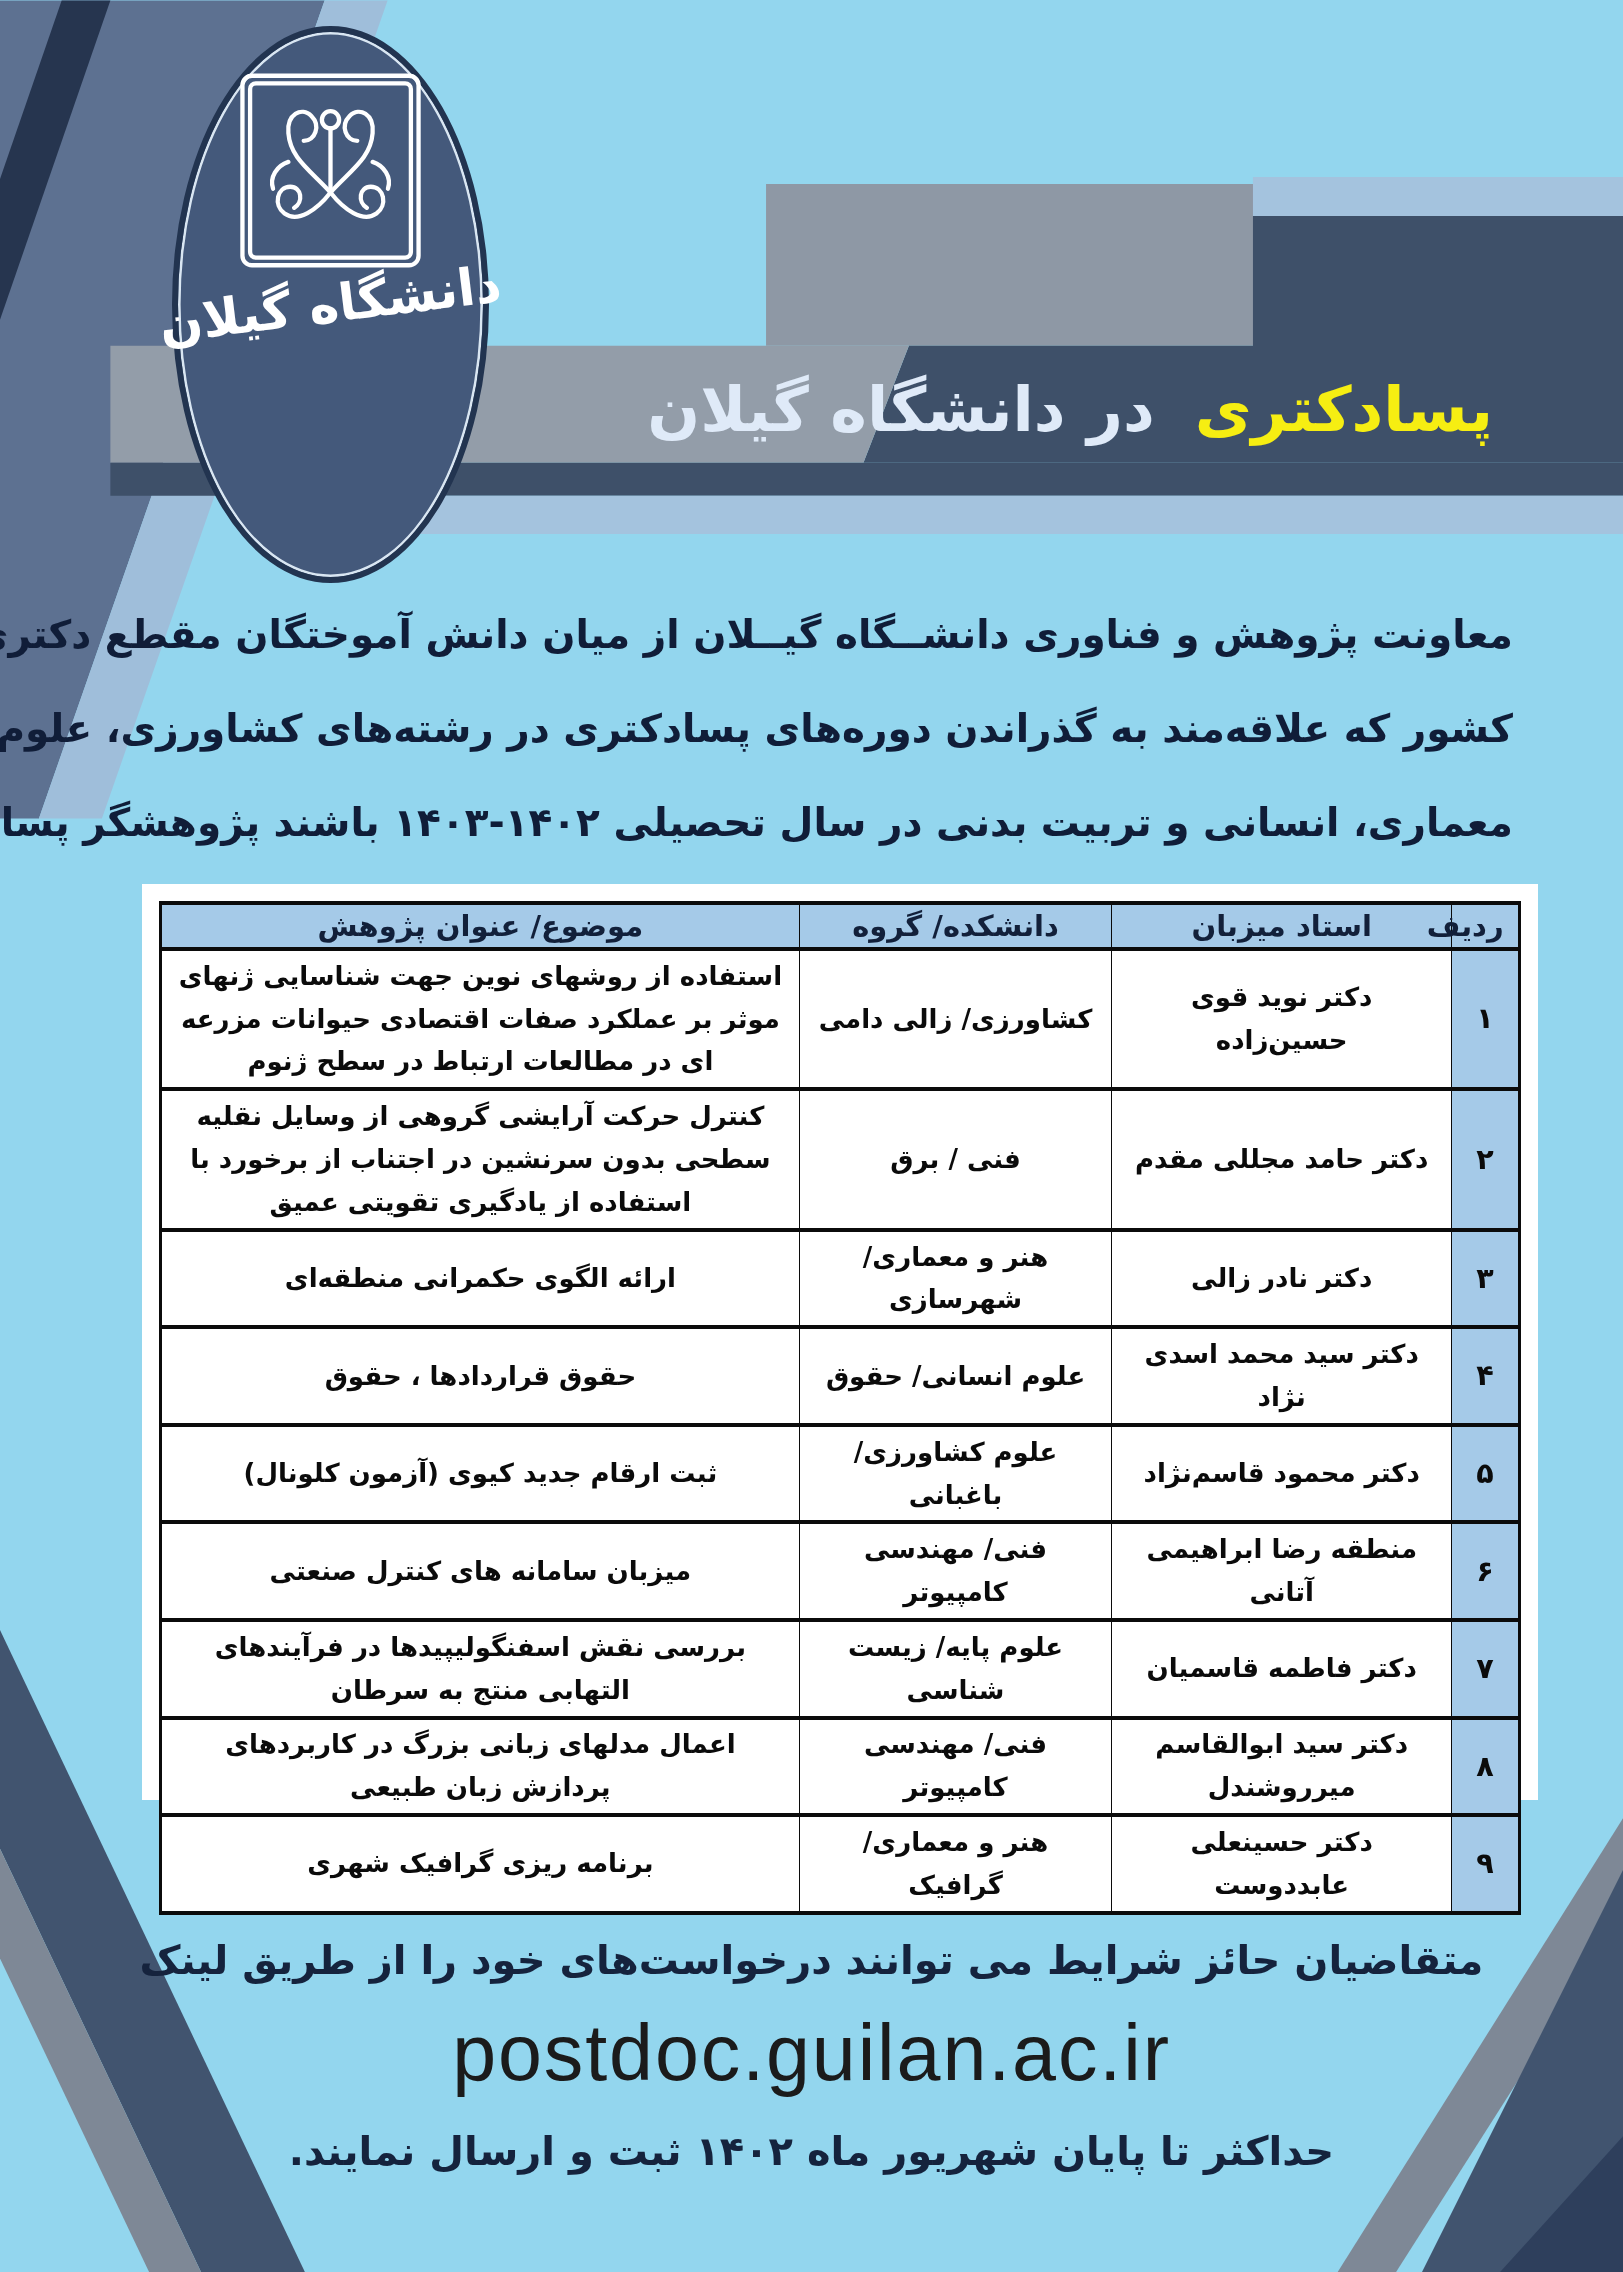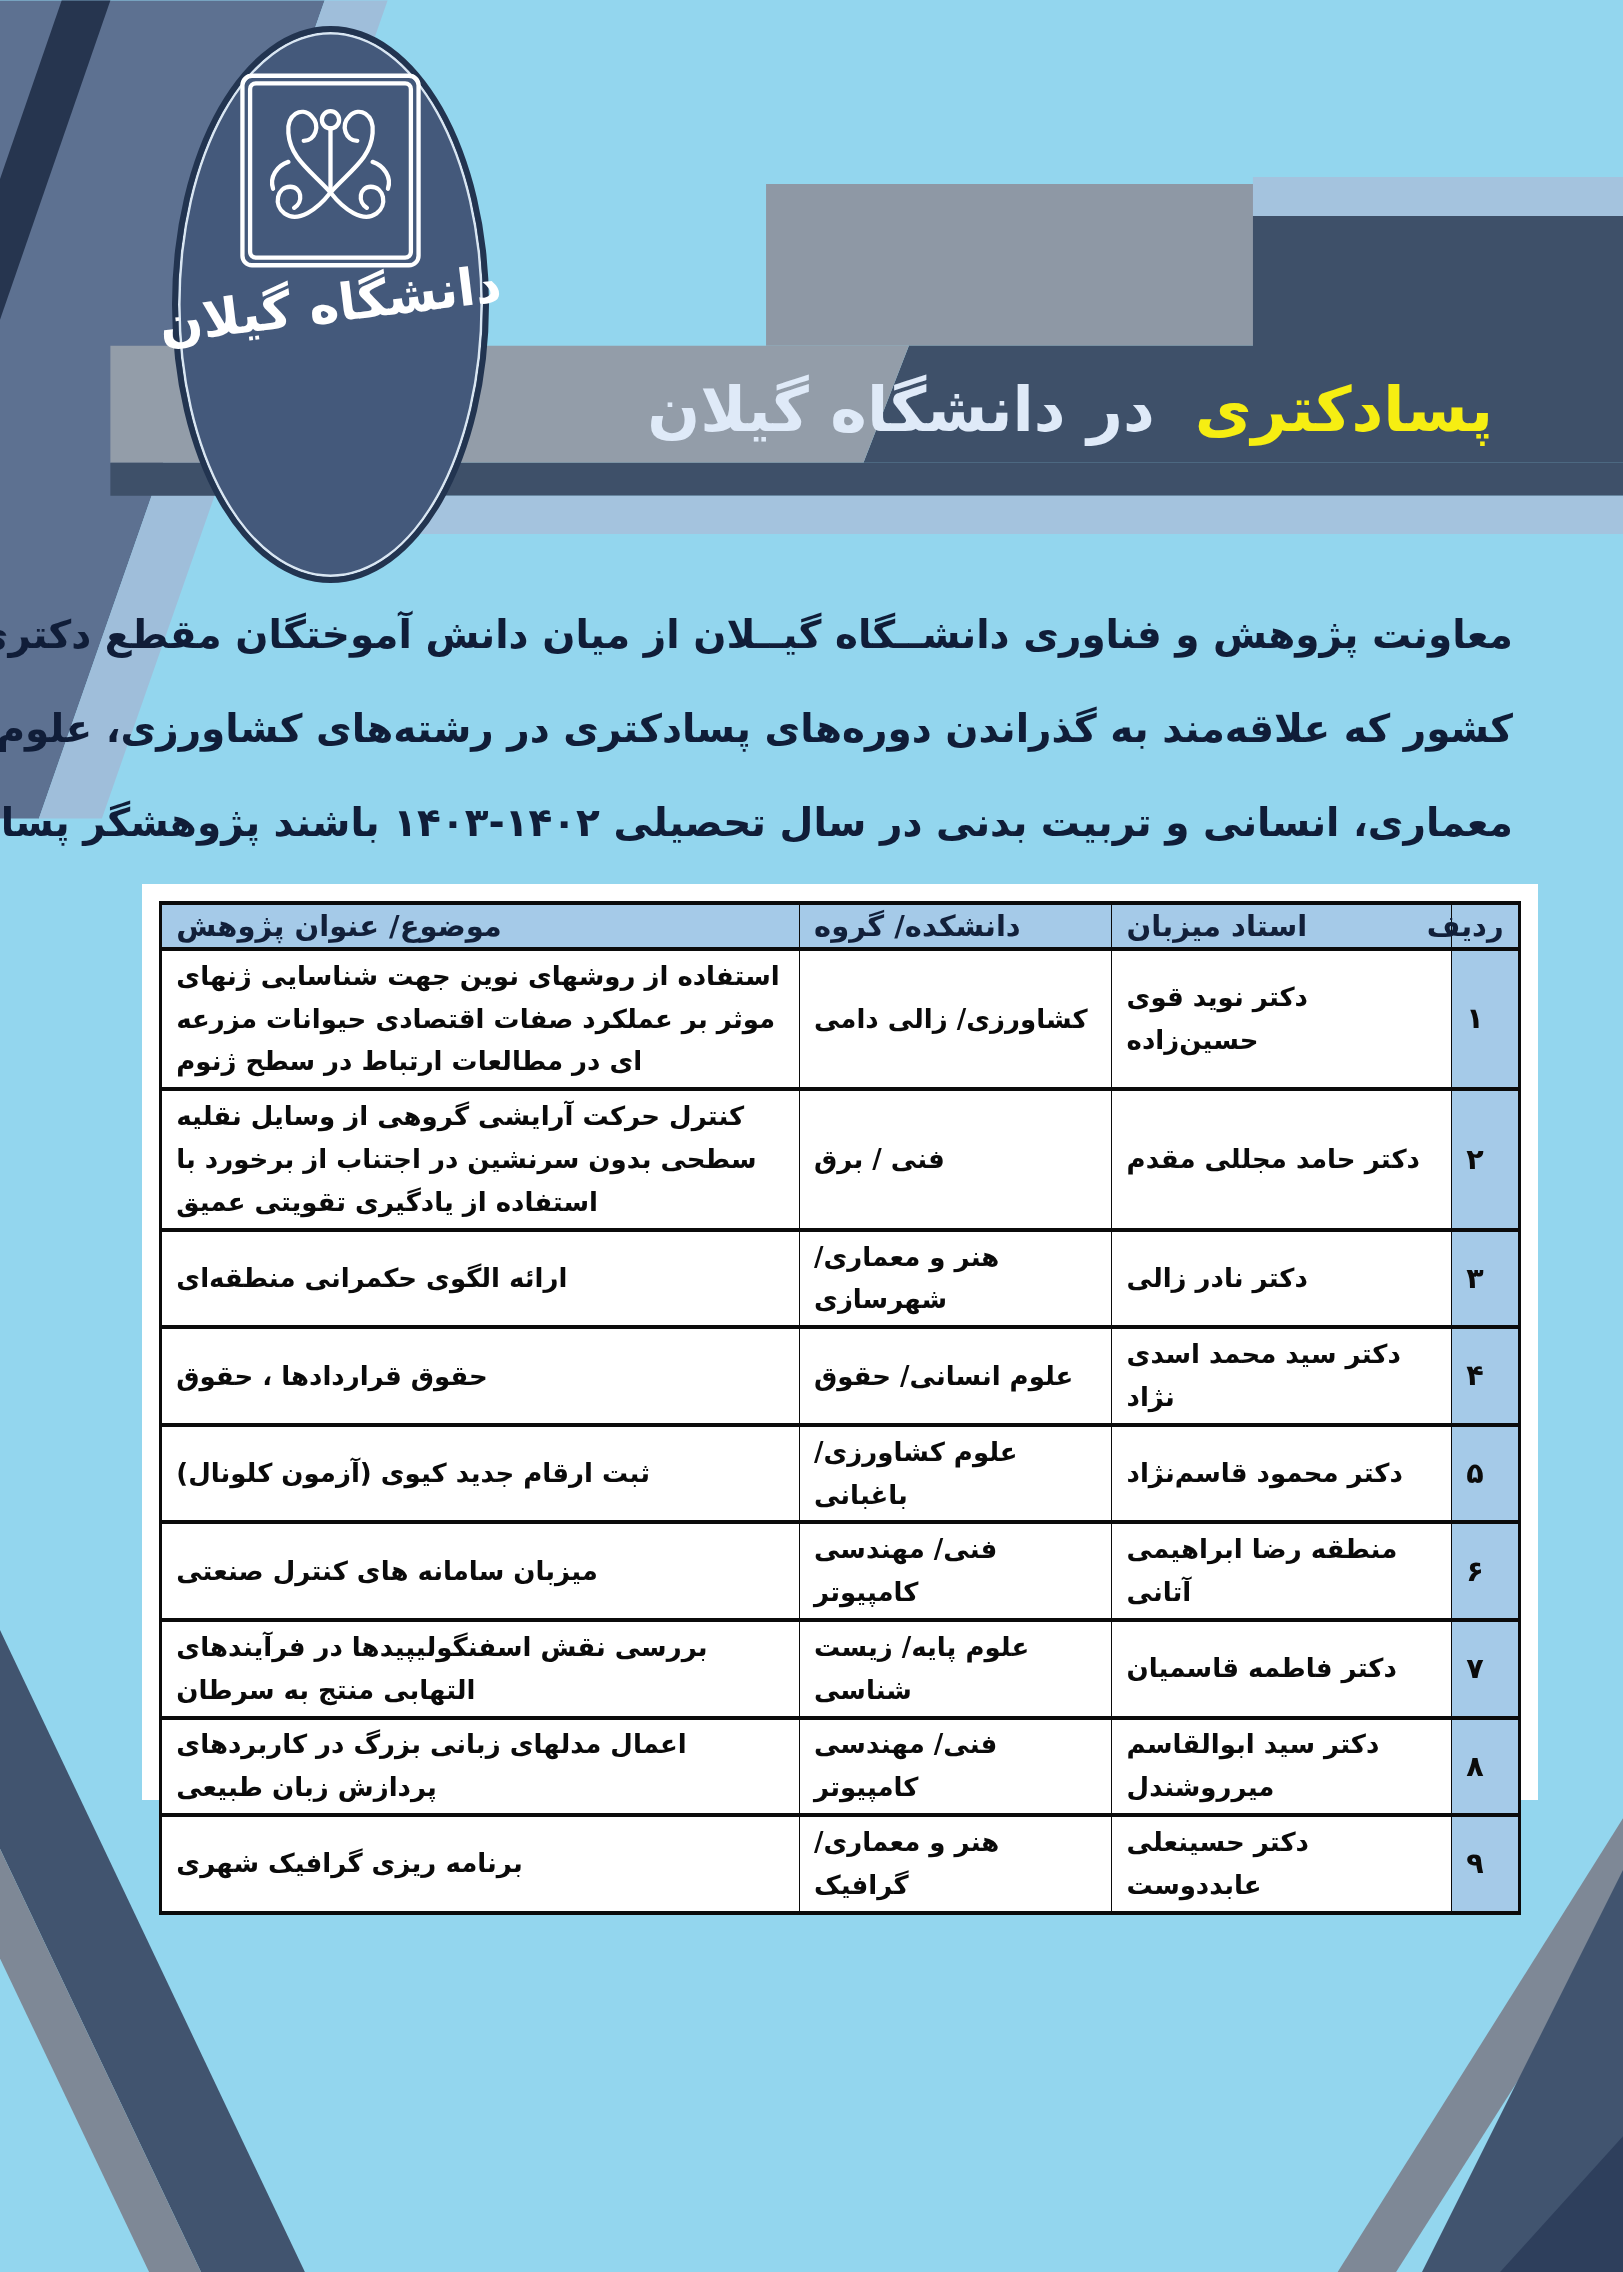--- a/index.html
+++ b/index.html
@@ -46,21 +46,21 @@
     position:absolute; left:142px; top:884px; width:1396px; height:916px;
     background:#ffffff; z-index:3; box-sizing:border-box; padding:17px;
   }
   table.research{
     width:100%; height:100%; border-collapse:collapse; direction:rtl;
     table-layout:fixed; border:3.9px solid #0b0b0b;
   }
   table.research td, table.research th{
     border-left:1.9px solid #0b0b0b; border-right:1.9px solid #0b0b0b;
     border-top:4.5px solid #0b0b0b; border-bottom:4.5px solid #0b0b0b;
-    text-align:left; vertical-align:middle;
+    text-align:center; vertical-align:middle;
     font-weight:bold; color:#0b0b0b; padding:3.9px 14.3px;
   }
   table.research th{background:#a5cae8; font-size:29px; color:#12203a;}
   table.research td{font-size:26px; line-height:1.65; background:#ffffff;}
   table.research td.radif{background:#a5cae8; font-size:28.6px;}
   col.c-radif{width:5%;} col.c-prof{width:25%;} col.c-dept{width:23%;} col.c-topic{width:47%;}
   
   .footer{position:absolute; left:0; top:1932px; width:1623px; text-align:center; z-index:3;}
   .footer .fa-line1, .footer .fa-line2{
     direction:rtl; color:#15233d; font-weight:bold; font-size:40px; line-height:1.4;
@@ -203,15 +203,20 @@
       <td class="radif">۹</td>
       <td>دکتر حسینعلی عابددوست</td>
       <td>هنر و معماری/ گرافیک</td>
       <td>برنامه ریزی گرافیک شهری</td>
     </tr>
 
   </tbody>
     </table>
   </div>
 
+  <div class="footer">
+    <div class="fa-line1">متقاضیان حائز شرایط می توانند درخواست‌های خود را از طریق لینک</div>
+    <div class="url">postdoc.guilan.ac.ir</div>
+    <div class="fa-line2">حداکثر تا پایان شهریور ماه ۱۴۰۲ ثبت و ارسال نمایند.</div>
+  </div>
 
 </div>
 
 
 </body></html>

